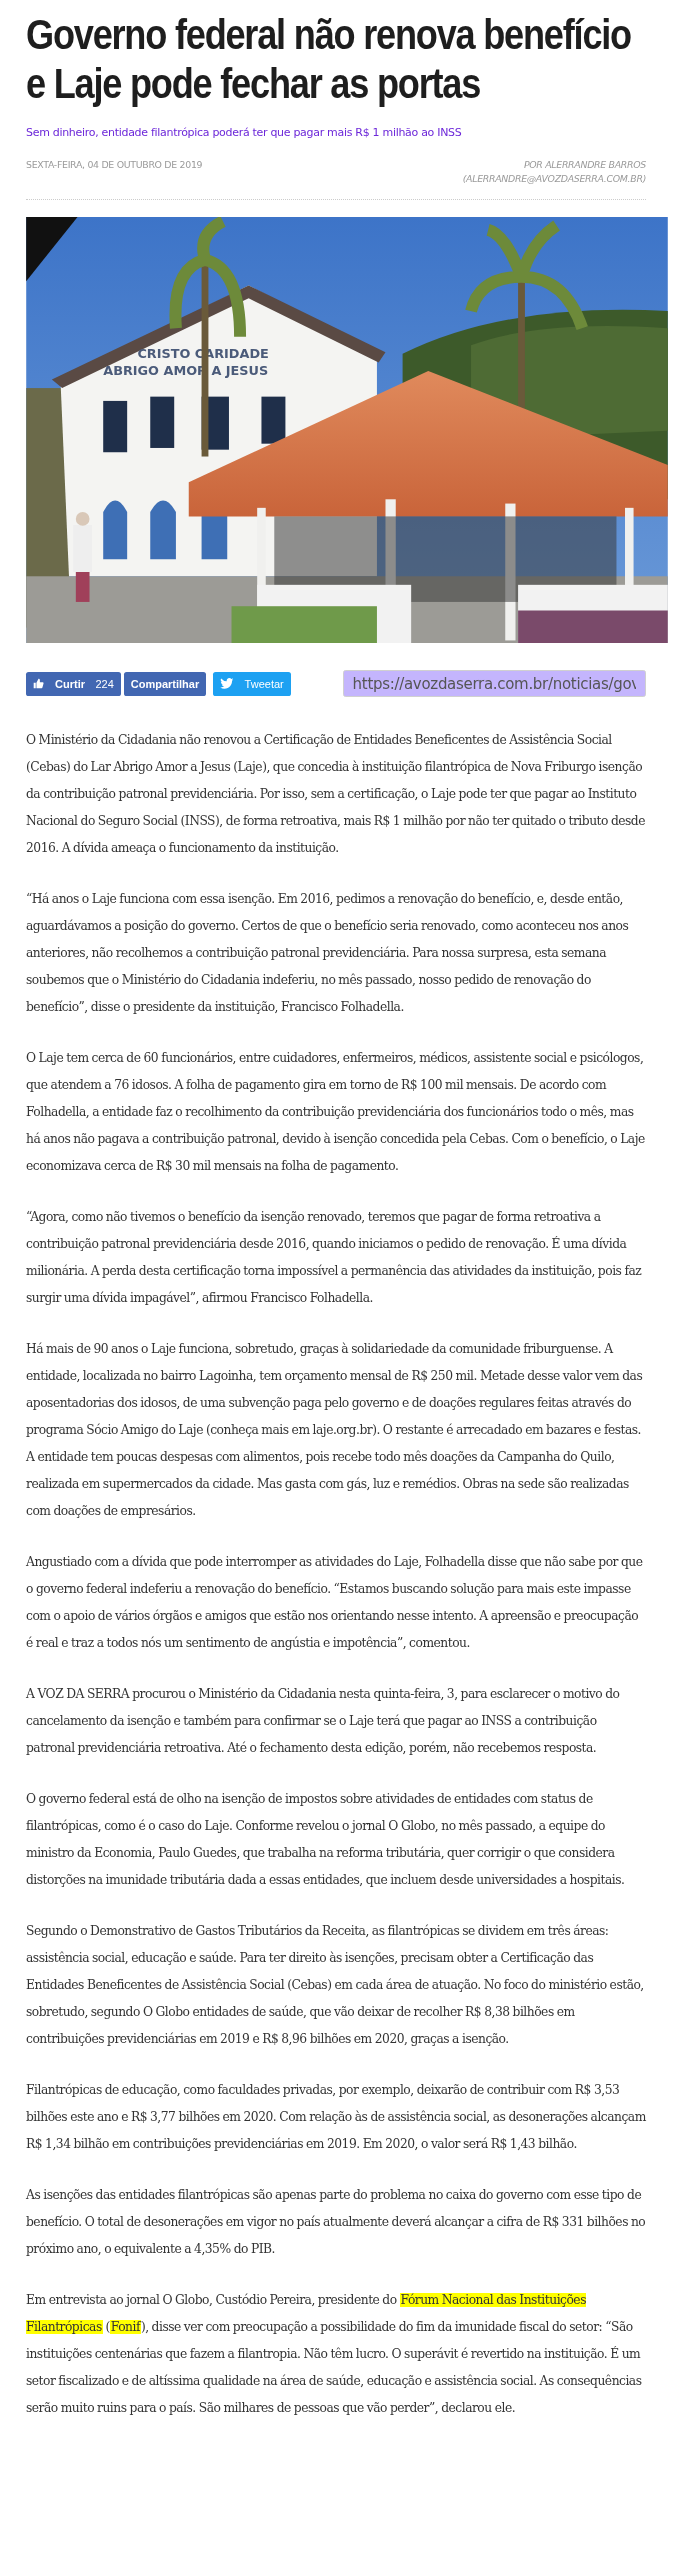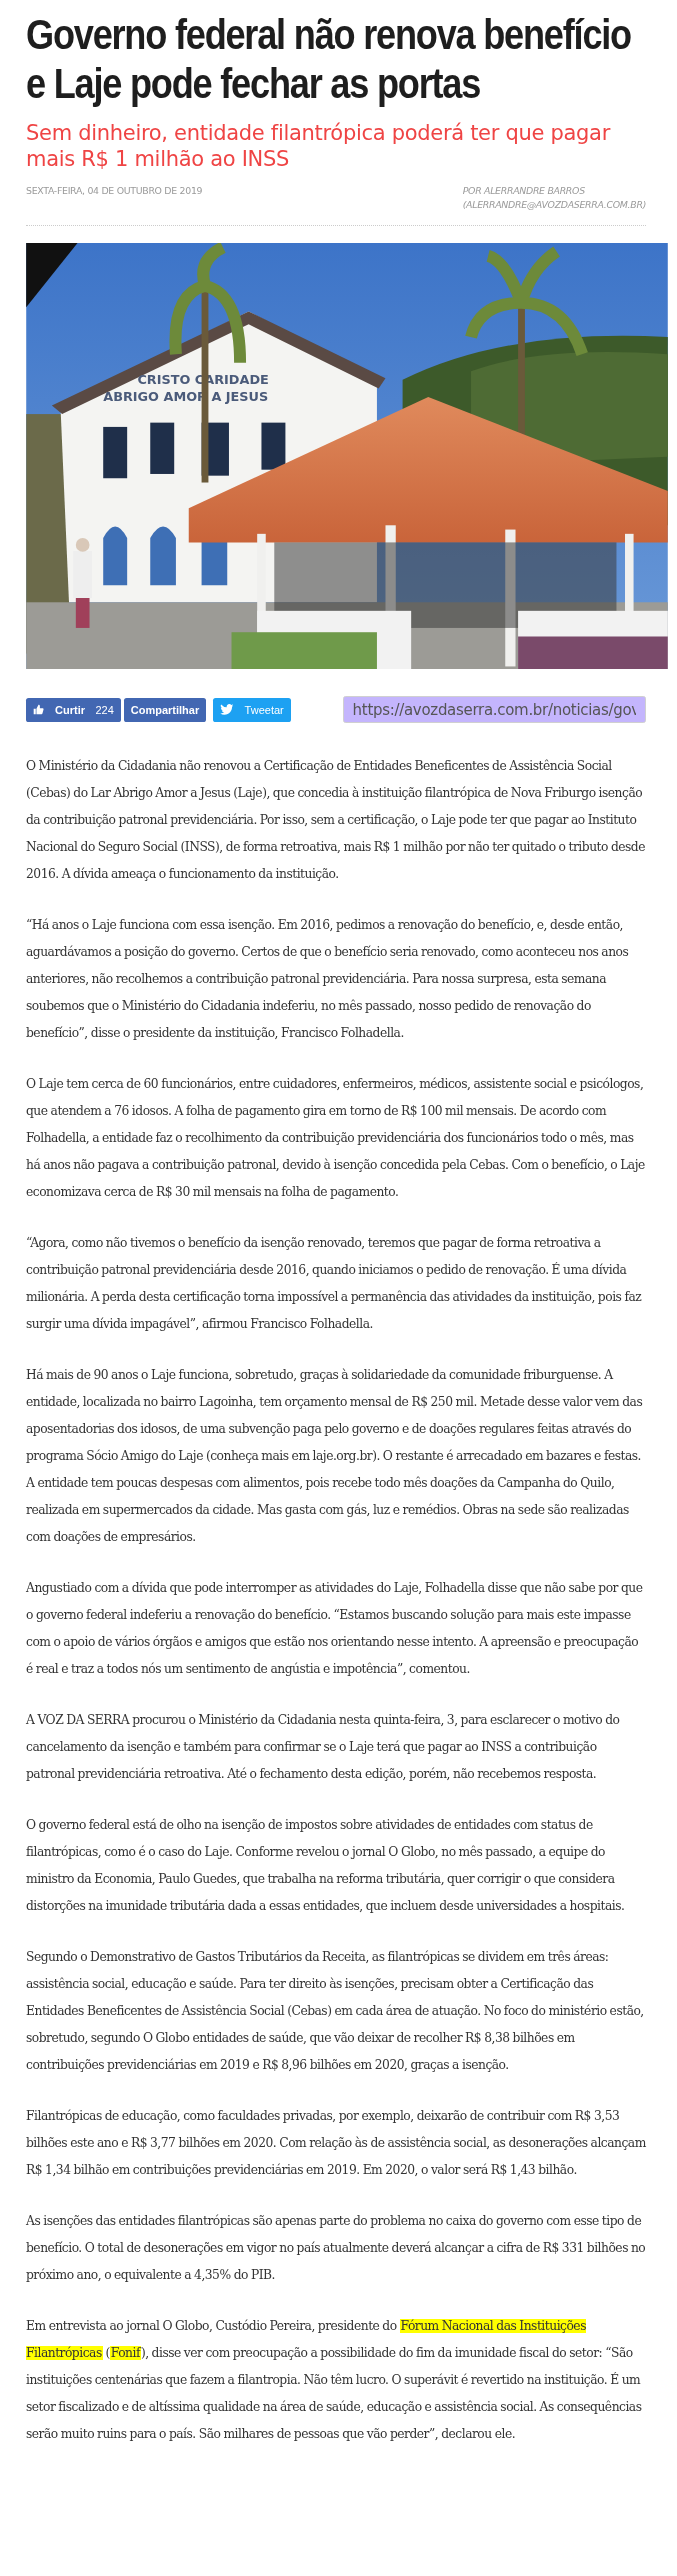--- a/index.html
+++ b/index.html
@@ -14,38 +14,38 @@
     transform: scaleX(0.86);
     transform-origin: left top;
     width: 727px;
     color: #1e1e1e;
     margin: 0;
     padding-top: 10.3px;
   }
   .subtitle {
     font-family: "DejaVu Sans", sans-serif;
     font-weight: normal;
-    font-size: 21px;
+    font-size: 11px;
     line-height: 26px;
-    color: #ef4444;
+    color: #6d28d9;
     margin: 12px 0 0 0;
     letter-spacing: -0.3px;
   }
   .meta {
     display: flex;
     justify-content: space-between;
     font-family: "DejaVu Sans", sans-serif;
     font-size: 9.4px;
     color: #9a9a9a;
     margin-top: 12px;
     text-transform: uppercase;
     line-height: 13.7px;
     letter-spacing: -0.3px;
   }
-  .meta .author { text-align: left; font-style: italic; }
+  .meta .author { text-align: right; font-style: italic; }
   .divider { border: 0; border-top: 0.9px dotted #cccccc; margin: 13.7px 0 0 0; }
   .hero {
     margin-top: 17px;
     width: 642px;
     height: 426px;
     position: relative;
     overflow: hidden;
   }
   .share {
     display: flex;

